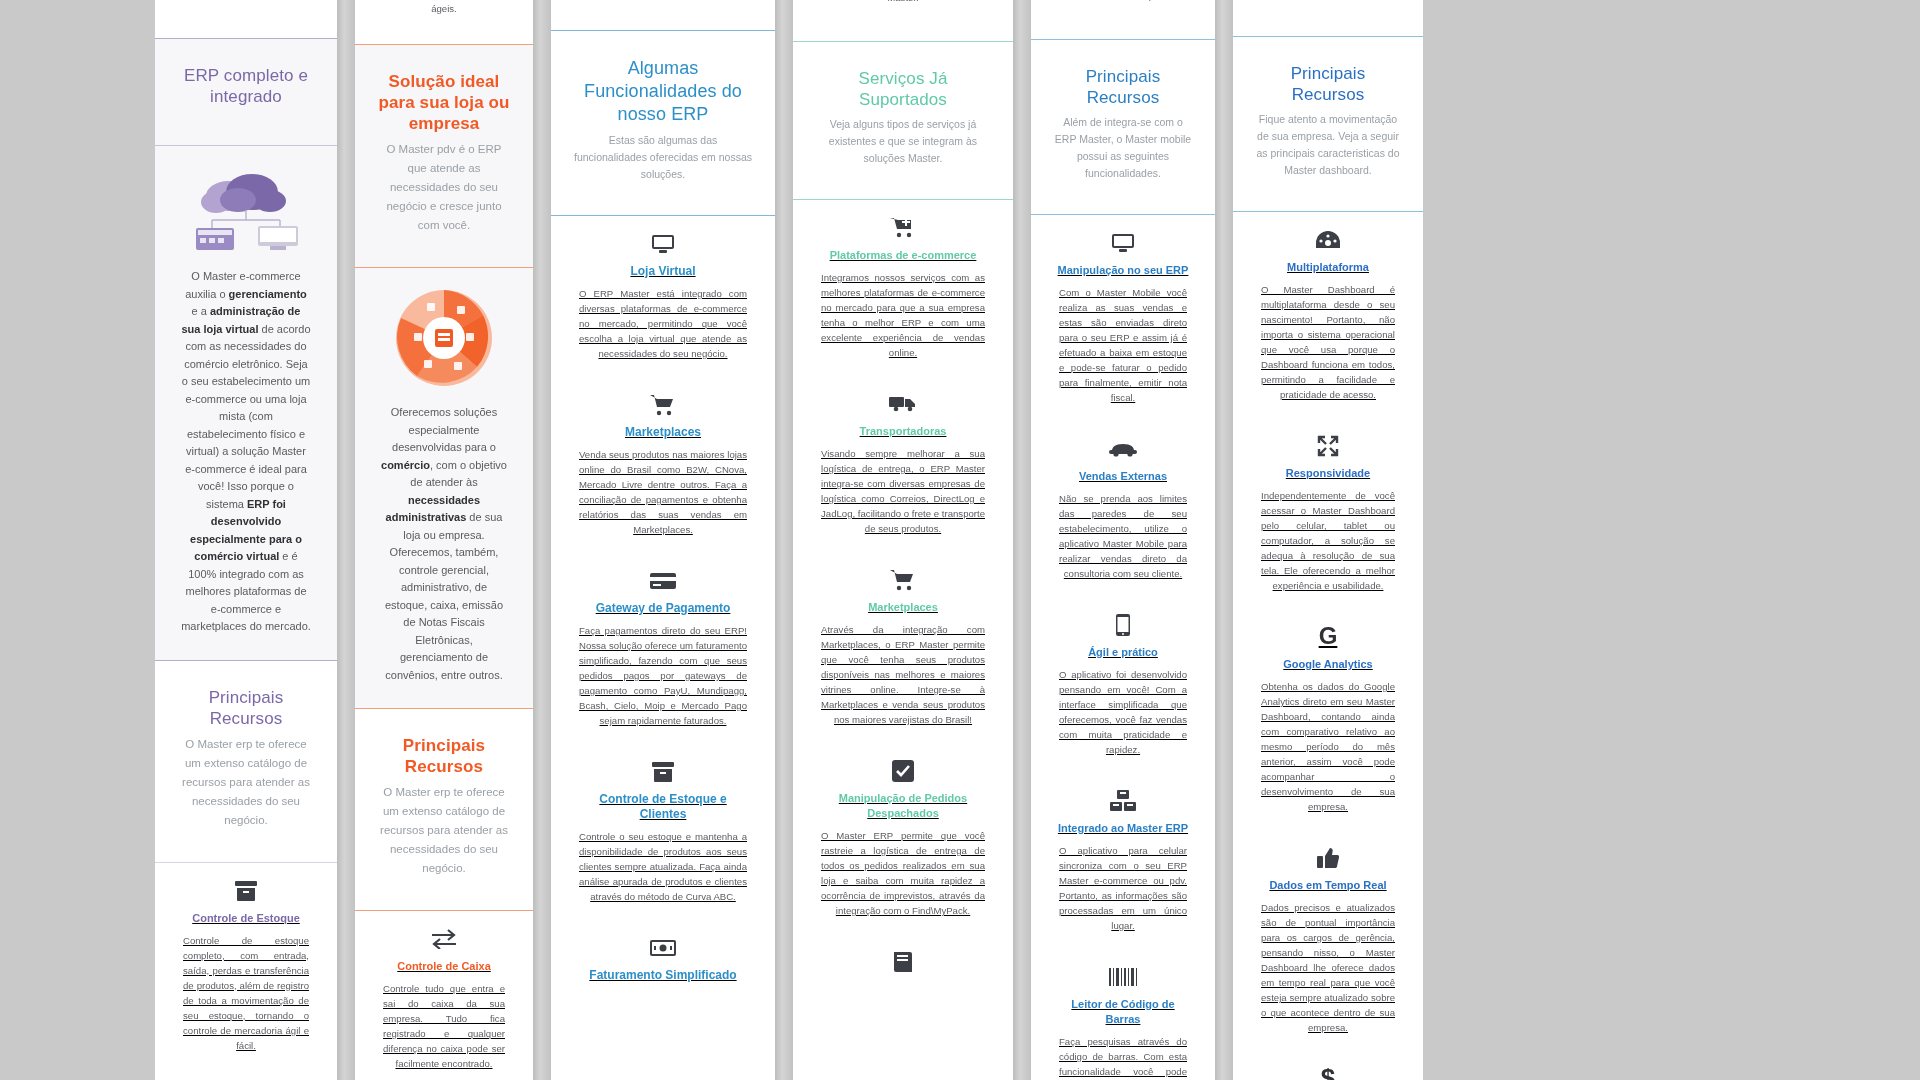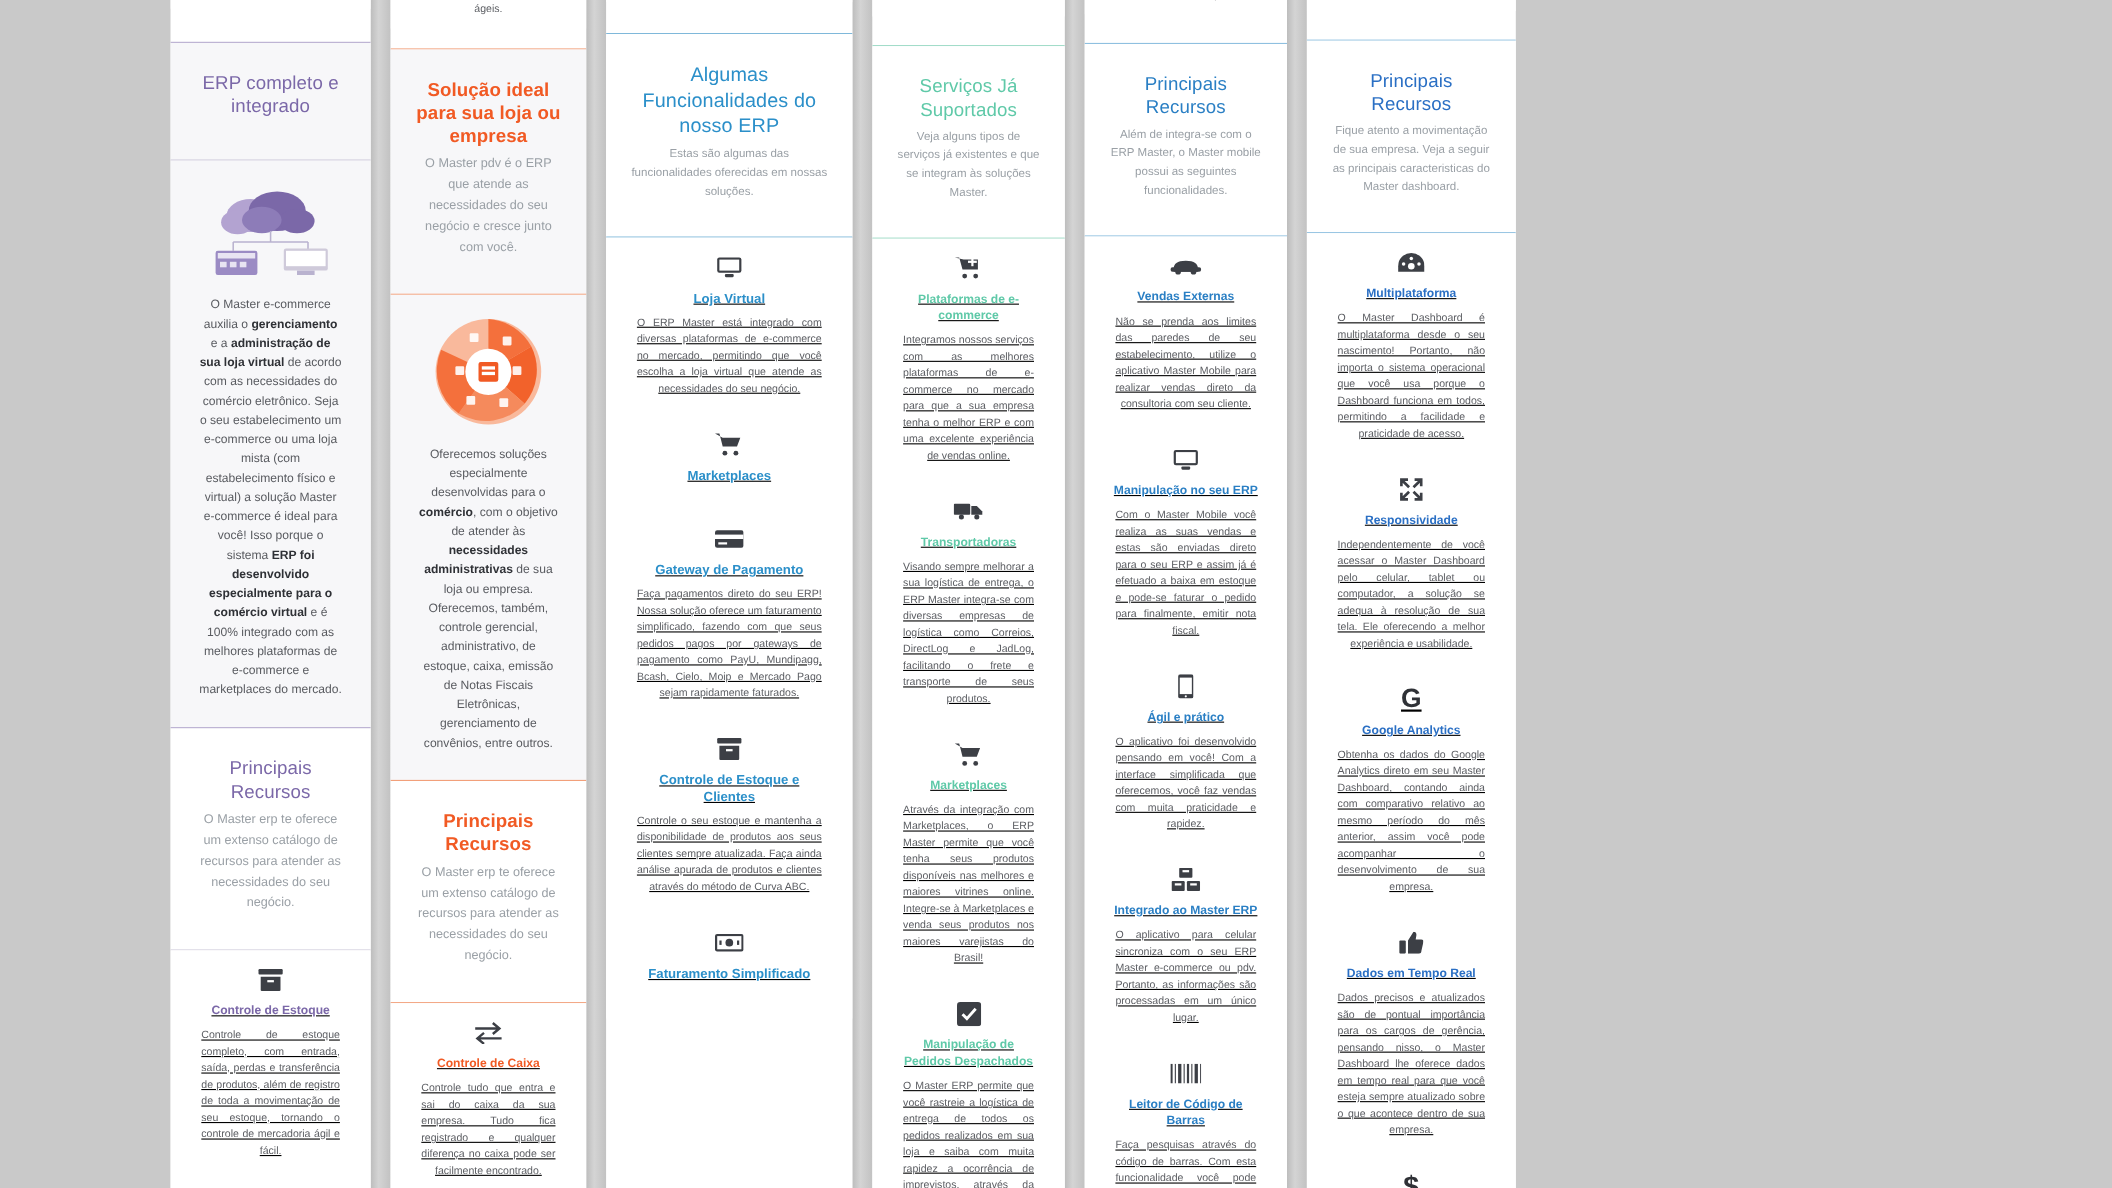--- a/index.html
+++ b/index.html
@@ -265,20 +265,21 @@
         </div>
         <div class="feat">
           <span class="feat-icon">
             <svg width="26" height="22" viewBox="0 0 26 22" fill="#3c3f45">
                 <path d="M0 1h4l3 12h13l3-8H7"></path>
                 <circle cx="9" cy="19" r="2.2"></circle>
                 <circle cx="19" cy="19" r="2.2"></circle>
               </svg>
           </span>
           <div class="feat-title" style="color:#2b8fc9;font-size:12px">Marketplaces</div>
+          <div class="feat-text">Venda seus produtos nas maiores lojas online do Brasil como B2W, CNova, Mercado Livre dentre outros. Faça a conciliação de pagamentos e obtenha relatórios das suas vendas em Marketplaces.</div>
         </div>
         <div class="feat">
           <span class="feat-icon">
             <svg width="26" height="18" viewBox="0 0 26 18" fill="#3c3f45">
                 <rect x="0" y="1" width="26" height="16" rx="2"></rect>
                 <rect x="0" y="5" width="26" height="4" fill="#fff"></rect>
                 <rect x="3" y="12" width="8" height="2" fill="#fff"></rect>
               </svg>
           </span>
           <div class="feat-title" style="color:#2b8fc9;font-size:12px">Gateway de Pagamento</div>
@@ -307,21 +308,21 @@
           </span>
           <div class="feat-title" style="color:#2b8fc9;font-size:12px">Faturamento Simplificado</div>
 
         </div>
       </div>
     </div>
   </div>
 
   <div class="edge"></div>
 
-  <div class="col" style="width:175px">
+  <div class="col" style="width:220px">
     <div class="col-inner" style="top:-16px">
       <div class="sect white" style="padding-top:6px">
         <div class="cut-top">Master.</div>
       </div>
       <div class="rule" style="background:#9ad9c4;margin-top:26px"></div>
       <div class="sect white">
         <div class="hdr-wrap">
           <div class="hdr-title" style="color:#5fc9a8;font-size:17px">Serviços Já Suportados</div>
           <div class="hdr-sub" style="font-size:10.5px;line-height:17px">Veja alguns tipos de serviços já existentes e que se integram às soluções Master.</div>
         </div>
@@ -399,40 +400,40 @@
       <div class="sect white">
         <div class="hdr-wrap">
           <div class="hdr-title" style="color:#2a7fc4;font-size:17px">Principais Recursos</div>
           <div class="hdr-sub" style="font-size:10.5px;line-height:17px">Além de integra-se com o ERP Master, o Master mobile possui as seguintes funcionalidades.</div>
         </div>
       </div>
       <div class="rule" style="background:#8fc0e0"></div>
       <div class="sect white">
         <div class="feat">
           <span class="feat-icon">
+            <svg width="24" height="20" viewBox="0 0 24 20" fill="#3c3f45">
+                <rect x="1" y="1" width="22" height="14" rx="2"></rect>
+                <rect x="3" y="3" width="18" height="10" fill="#fff"></rect>
+                <rect x="8" y="16" width="8" height="3" rx="1"></rect>
+              </svg>
+          </span>
+          <div class="feat-title" style="color:#2a7fc4">Manipulação no seu ERP</div>
+          <div class="feat-text">Com o Master Mobile você realiza as suas vendas e estas são enviadas direto para o seu ERP e assim já é efetuado a baixa em estoque e pode-se faturar o pedido para finalmente, emitir nota fiscal.</div>
+        </div>
+        <div class="feat">
+          <span class="feat-icon">
             <svg width="28" height="16" viewBox="0 0 28 16" fill="#3c3f45">
                 <path d="M3 10c0-4 3-7 11-7s11 3 11 7v3H3z"></path>
                 <rect x="0" y="9" width="28" height="4" rx="2"></rect>
                 <circle cx="7" cy="13" r="2.6"></circle>
                 <circle cx="21" cy="13" r="2.6"></circle>
               </svg>
           </span>
           <div class="feat-title" style="color:#2a7fc4">Vendas Externas</div>
           <div class="feat-text">Não se prenda aos limites das paredes de seu estabelecimento, utilize o aplicativo Master Mobile para realizar vendas direto da consultoria com seu cliente.</div>
-        </div>
-        <div class="feat">
-          <span class="feat-icon">
-            <svg width="24" height="20" viewBox="0 0 24 20" fill="#3c3f45">
-                <rect x="1" y="1" width="22" height="14" rx="2"></rect>
-                <rect x="3" y="3" width="18" height="10" fill="#fff"></rect>
-                <rect x="8" y="16" width="8" height="3" rx="1"></rect>
-              </svg>
-          </span>
-          <div class="feat-title" style="color:#2a7fc4">Manipulação no seu ERP</div>
-          <div class="feat-text">Com o Master Mobile você realiza as suas vendas e estas são enviadas direto para o seu ERP e assim já é efetuado a baixa em estoque e pode-se faturar o pedido para finalmente, emitir nota fiscal.</div>
         </div>
         <div class="feat">
           <span class="feat-icon">
             <svg width="14" height="22" viewBox="0 0 14 22" fill="#3c3f45">
                 <rect x="0" y="0" width="14" height="22" rx="2"></rect>
                 <rect x="1.5" y="3" width="11" height="15" fill="#fff"></rect>
                 <circle cx="7" cy="20" r="1" fill="#fff"></circle>
               </svg>
           </span>
           <div class="feat-title" style="color:#2a7fc4">Ágil e prático</div>

